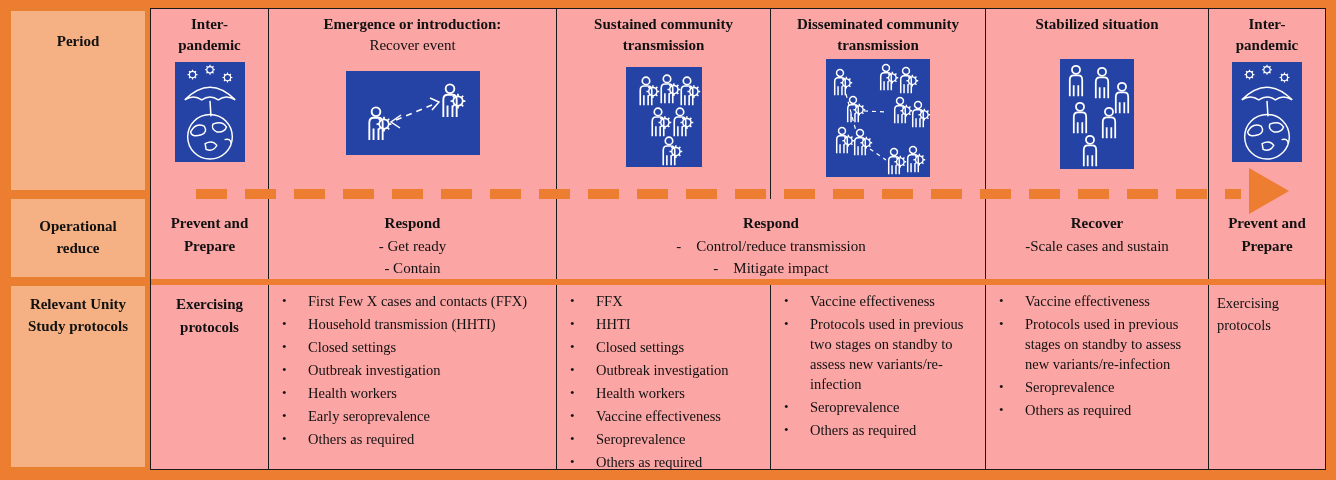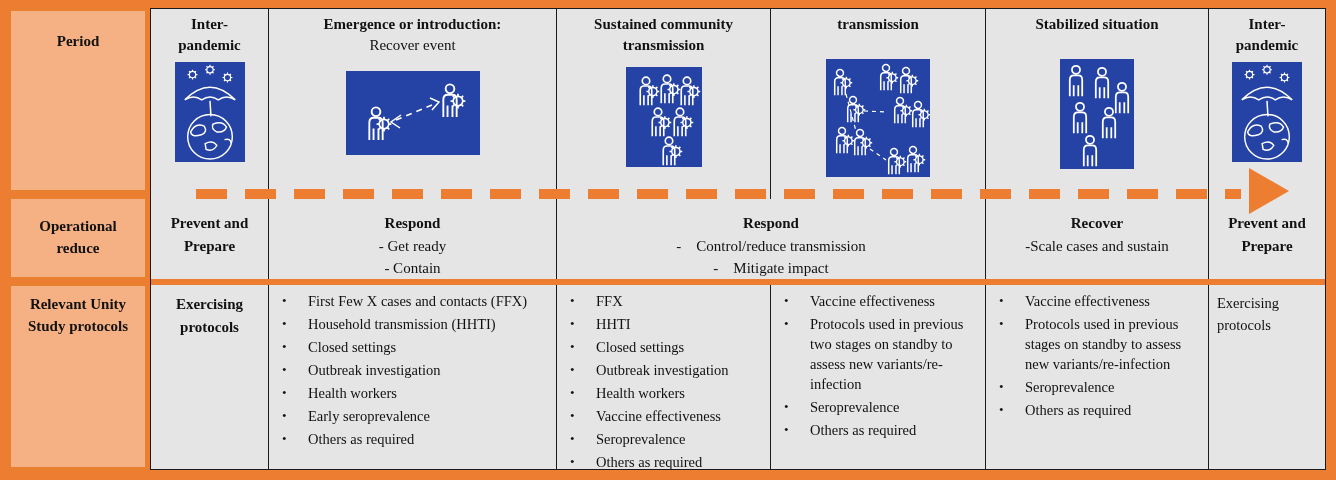--- a/index.html
+++ b/index.html
@@ -11,21 +11,21 @@
   
   .leftcol { width:140px; margin-right:2px; display:flex; flex-direction:column; }
   .lcell { background:#F5B183; border:3px solid #E8802F; font-weight:bold; font-size:15px;
            text-align:center; display:flex; flex-direction:column; align-items:center; }
   .lc-period { height:185px; margin-bottom:3px; padding-top:22px; }
   .lc-ops { height:84px; margin-bottom:3px; justify-content:center; line-height:1.45; }
   .lc-prot { flex:1; padding-top:8px; line-height:1.45; }
   .lcell span { display:block; width:112px; }
 
   
-  .table { flex:1; position:relative; background:#e5e5e5; border:1px solid #1a1a1a;
+  .table { flex:1; position:relative; background:#fca5a5; border:1px solid #1a1a1a;
            display:grid; grid-template-columns:118px 288px 214px 215px 223px 1fr;
            grid-template-rows:190px 80px 6px 1fr; }
   .cell { border-right:1px solid #1a1a1a; overflow:hidden; }
   .c6,.s5,.p6 { border-right:none; }
 
   
   .head { grid-row:1; display:flex; flex-direction:column; align-items:center; padding-top:5px; }
   .c1{grid-column:1} .c2{grid-column:2} .c3{grid-column:3} .c4{grid-column:4} .c5{grid-column:5} .c6{grid-column:6}
   .hdr { font-weight:bold; font-size:15px; line-height:1.4; text-align:center; min-height:44px; }
   .hdr span { display:block; }
@@ -181,20 +181,21 @@
         <span class="l1">Sustained community</span>
         <span class="l2">transmission</span>
       </div>
       <svg class="icon mt10" width="76" height="100" viewBox="0 0 76 100">
           <use href="#art-sustained"></use>
         </svg>
     </div>
 
     <div class="cell head c4">
       <div class="hdr">
+        <span class="l1">Disseminated community</span>
         <span class="l2">transmission</span>
       </div>
       <svg class="icon mt0" width="104" height="118" viewBox="0 0 104 118">
           <use href="#art-dissem"></use>
         </svg>
     </div>
 
     <div class="cell head c5">
       <div class="hdr">
         <span class="l1">Stabilized situation</span>

